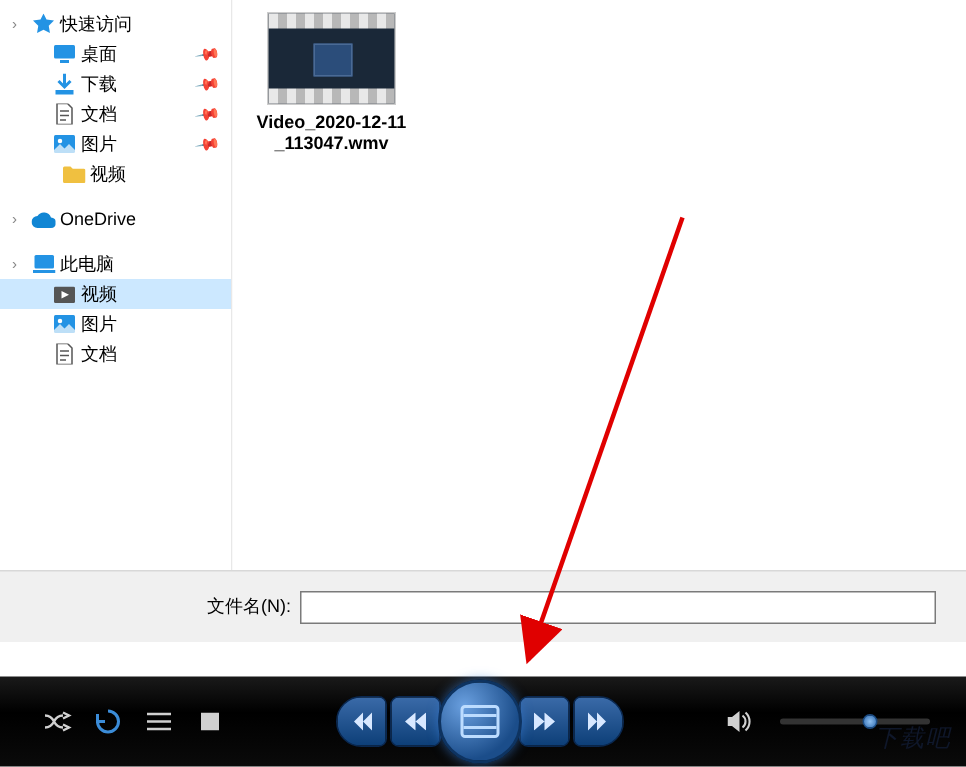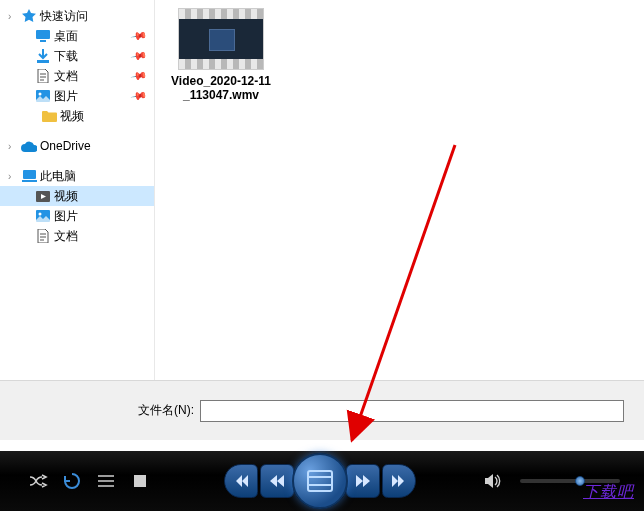--- a/index.html
+++ b/index.html
@@ -18,40 +18,40 @@
 
 .content { flex: 1; padding: 8px 0 0 16px; background: #fff; position: relative; }
 .file-item { width: 100px; text-align: center; cursor: pointer; }
 .thumb { width: 86px; height: 62px; border: 1px solid #ccc; margin: 0 auto 4px; position: relative; background: #1a2838; }
 .thumb::before, .thumb::after { content: ""; position: absolute; left: 0; right: 0; height: 10px; background: repeating-linear-gradient(90deg, #e8e8e8 0 6px, #b8b8b8 6px 12px); }
 .thumb::before { top: 0; }
 .thumb::after { bottom: 0; }
 .thumb-inner { position: absolute; top: 20px; left: 30px; width: 26px; height: 22px; background: #2b4d7a; border: 1px solid #4a6a95; }
 .file-item .name { line-height: 14px; word-break: break-all; font-weight: bold; }
 
-.filename-bar { position: absolute; top: 380px; left: 0; right: 0; height: 60px; background: #f0f0f0; border-top: 1px solid #d8d8d8; display: flex; align-items: center; padding: 0 20px 0 0; }
+.filename-bar { position: absolute; top: 380px; left: 0; right: 0; height: 48px; background: #f0f0f0; border-top: 1px solid #d8d8d8; display: flex; align-items: center; padding: 0 20px 0 0; }
 .filename-bar .lbl { width: 200px; text-align: right; padding-right: 6px; }
 .filename-bar input { flex: 1; height: 22px; border: 1px solid #7a7a7a; padding: 0 4px; background: #fff; }
 
 .player-bar { position: absolute; left: 0; right: 0; bottom: 0; height: 60px; background: linear-gradient(180deg, #1a1a1a 0%, #000 40%, #0a0a0a 100%); display: flex; align-items: center; padding: 0 24px; }
 .pb-btn { width: 28px; height: 28px; display: flex; align-items: center; justify-content: center; cursor: pointer; color: #d0d0d0; margin-right: 6px; }
 .center-group { display: flex; align-items: center; margin: 0 auto; gap: 2px; }
 .center-btn { width: 34px; height: 34px; background: linear-gradient(180deg, #3a6aa8 0%, #0d3f78 100%); border-radius: 6px; display: flex; align-items: center; justify-content: center; color: #fff; cursor: pointer; border: 1px solid #0a2850; }
 .center-btn.edge-l { border-radius: 18px 6px 6px 18px; }
 .center-btn.edge-r { border-radius: 6px 18px 18px 6px; }
 .center-main { width: 56px; height: 56px; border-radius: 50%; background: radial-gradient(circle at 30% 30%, #6aa0e0, #1b4d8a 70%); border: 2px solid #0e3360; display: flex; align-items: center; justify-content: center; cursor: pointer; box-shadow: 0 0 8px rgba(60,130,220,0.6); margin: 0 -4px; z-index: 2; }
 .center-icon { width: 26px; height: 22px; border: 2px solid #bcdcff; border-radius: 3px; position: relative; }
 .center-icon::before { content: ""; position: absolute; left: 0; right: 0; top: 4px; bottom: 4px; border-top: 2px solid #bcdcff; border-bottom: 2px solid #bcdcff; }
 .vol-group { display: flex; align-items: center; }
 .vol-track { width: 100px; height: 4px; background: #333; border-radius: 2px; position: relative; margin-left: 6px; cursor: pointer; }
 .vol-thumb { position: absolute; top: -3px; left: 55px; width: 10px; height: 10px; border-radius: 50%; background: radial-gradient(circle, #8fc0f0, #2f6bb0); border: 1px solid #1b4b82; }
 
 .arrow { position: absolute; top: 140px; left: 310px; width: 200px; height: 330px; pointer-events: none; }
 
-.watermark { position: absolute; right: 10px; bottom: 8px; color: #6d28d9; font-size: 16px; font-style: italic; letter-spacing: 1px; pointer-events: none; text-decoration: underline; }
+.watermark { position: absolute; right: 10px; bottom: 8px; color: #0f172a; font-size: 16px; font-style: italic; letter-spacing: 1px; pointer-events: none; }
 </style>
 </head>
 <body>
 
 <div class="explorer">
   <div class="sidebar" id="sidebar">
       <div class="tree-item">
         <span class="exp">›</span>
         <span class="ico">
           <svg width="14" height="14" viewBox="0 0 14 14">

